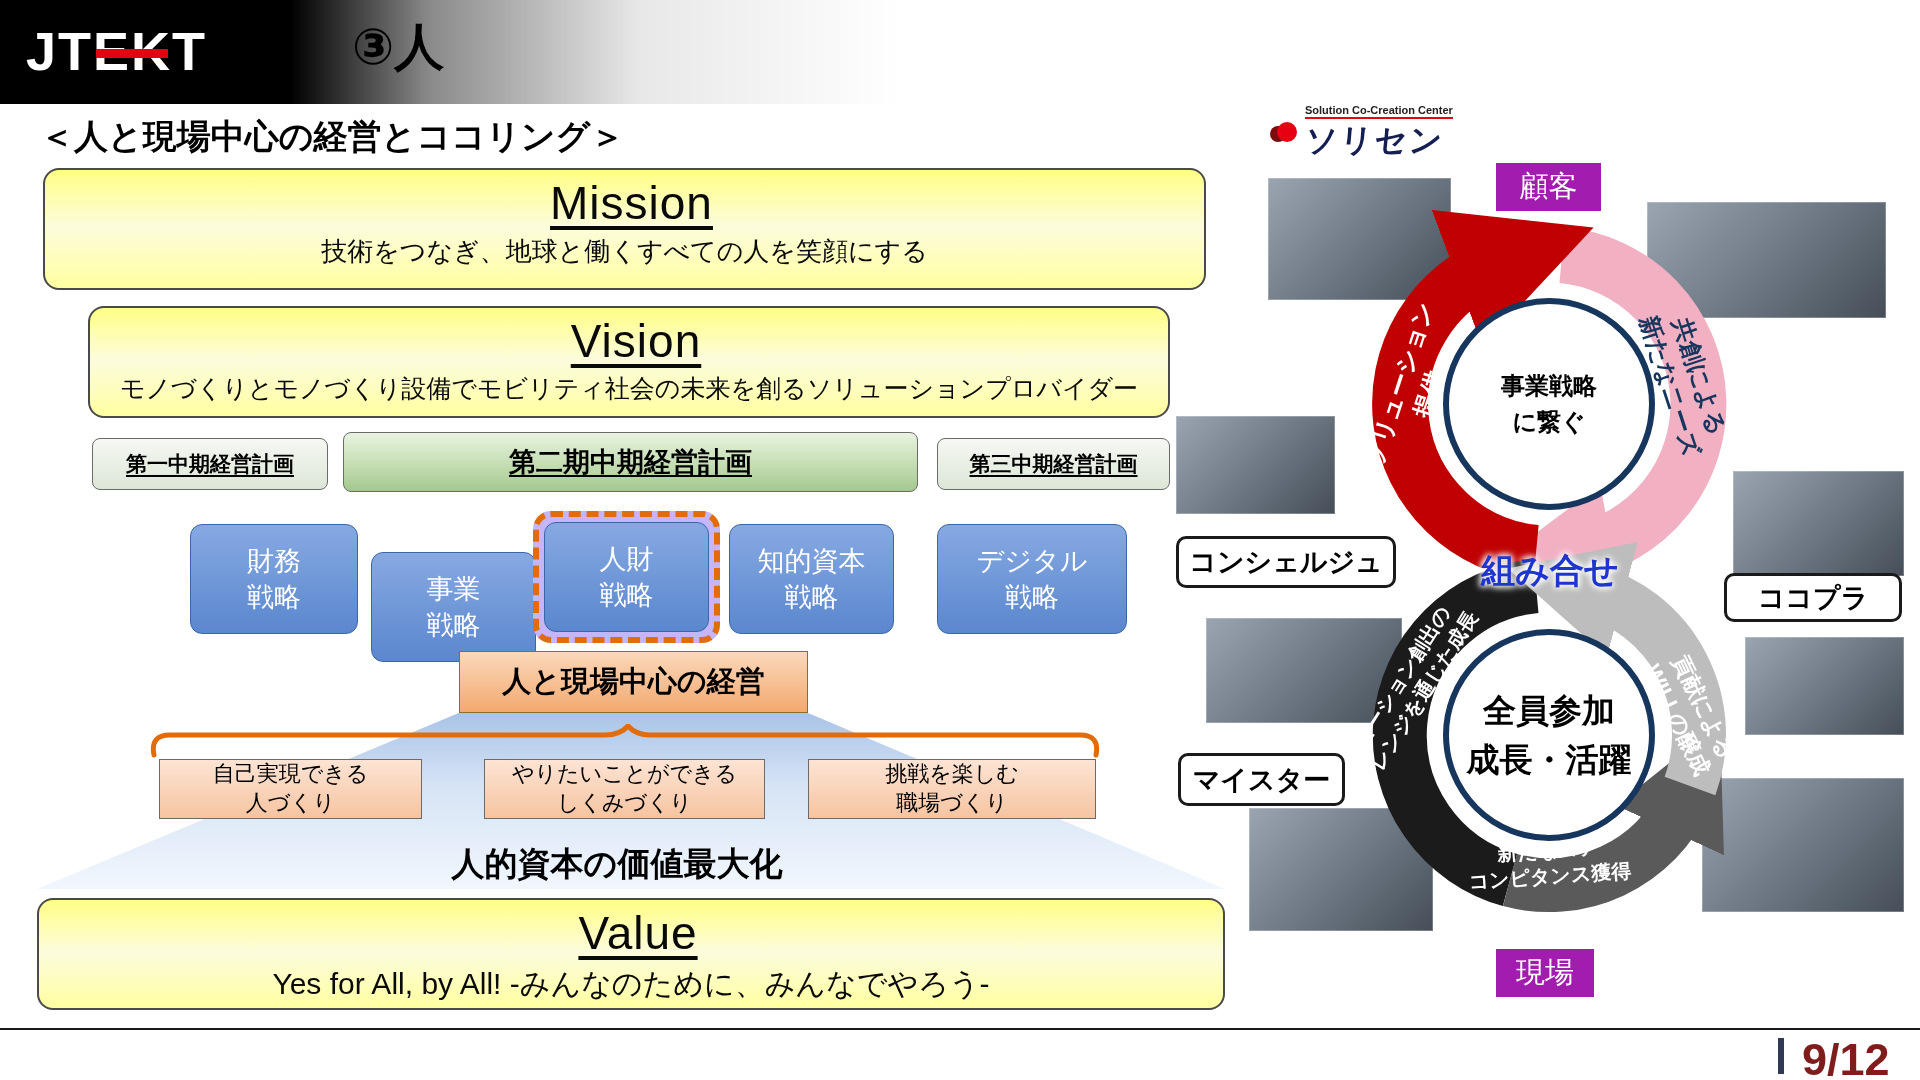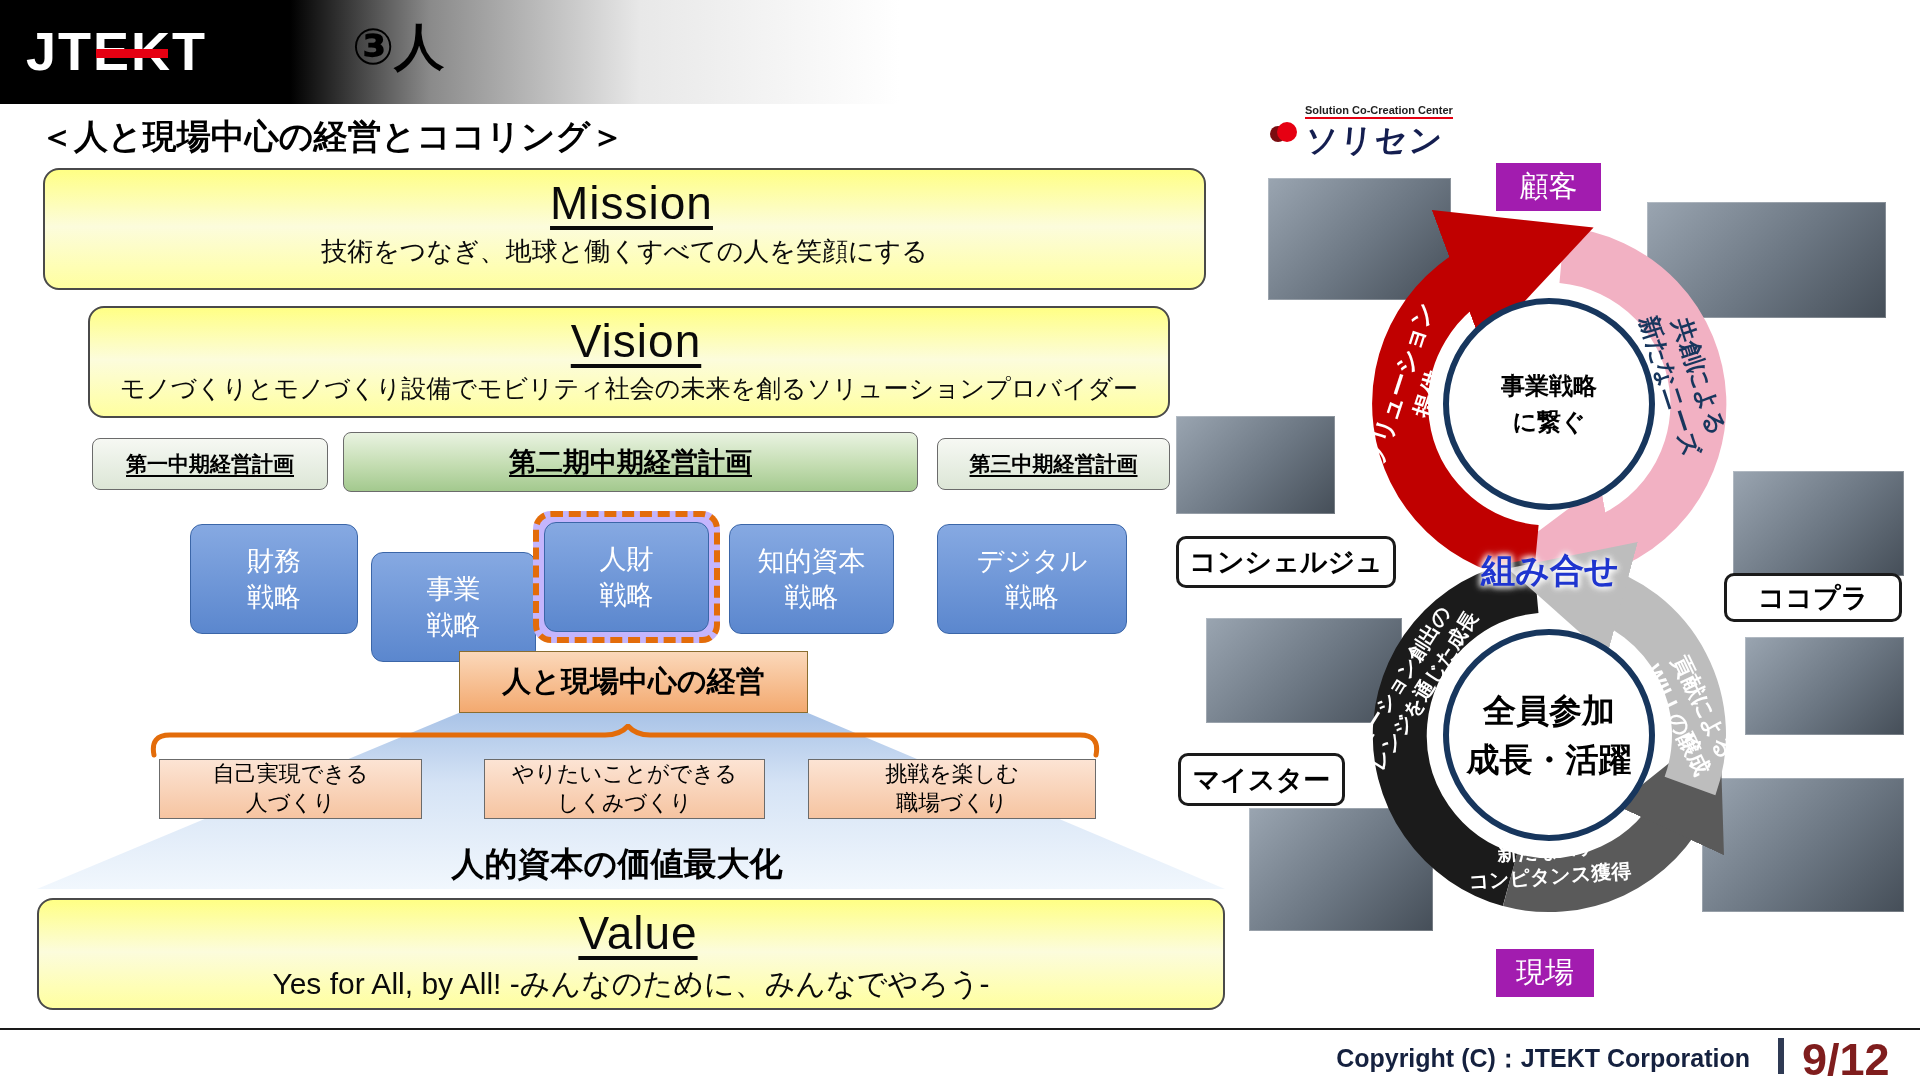--- a/index.html
+++ b/index.html
@@ -216,17 +216,16 @@
     <div class="junction">組み合せ</div>
 
     <div class="black-label" style="left:366px;top:63px;width:105px;height:48px;">顧客</div>
     <div class="black-label" style="left:366px;top:849px;width:98px;height:48px;">現場</div>
     <div class="white-label" style="left:46px;top:436px;width:220px;height:52px;">コンシェルジュ</div>
     <div class="white-label" style="left:594px;top:473px;width:178px;height:49px;">ココプラ</div>
     <div class="white-label" style="left:48px;top:653px;width:167px;height:53px;">マイスター</div>
   </div>
 
   <div class="footer-line"></div>
-  <div class="footer-copy">Copyright (C)：JTEKT Corporation</div>
   <div class="footer-sep"></div>
   <div class="footer-page">9/12</div>
 
 </div>
 
 </body></html>

